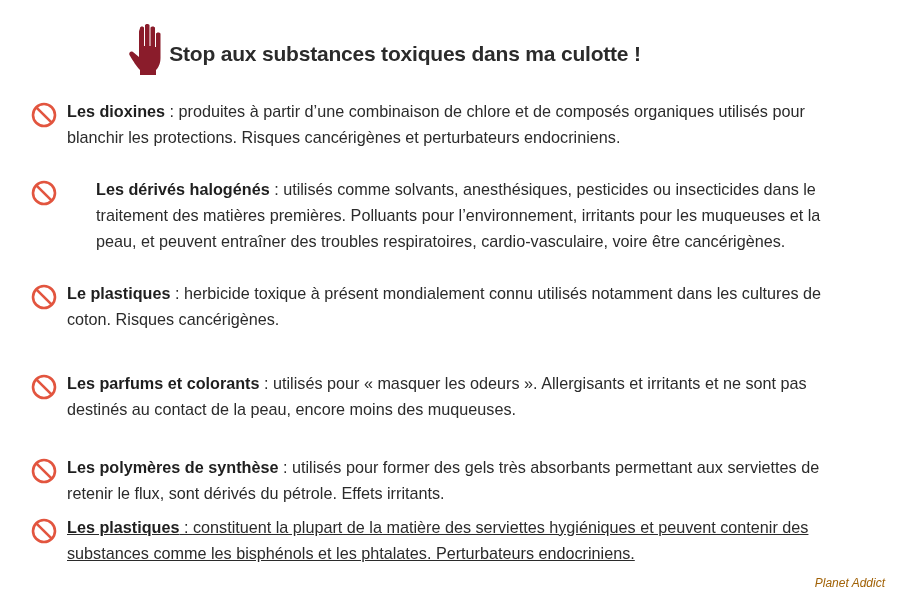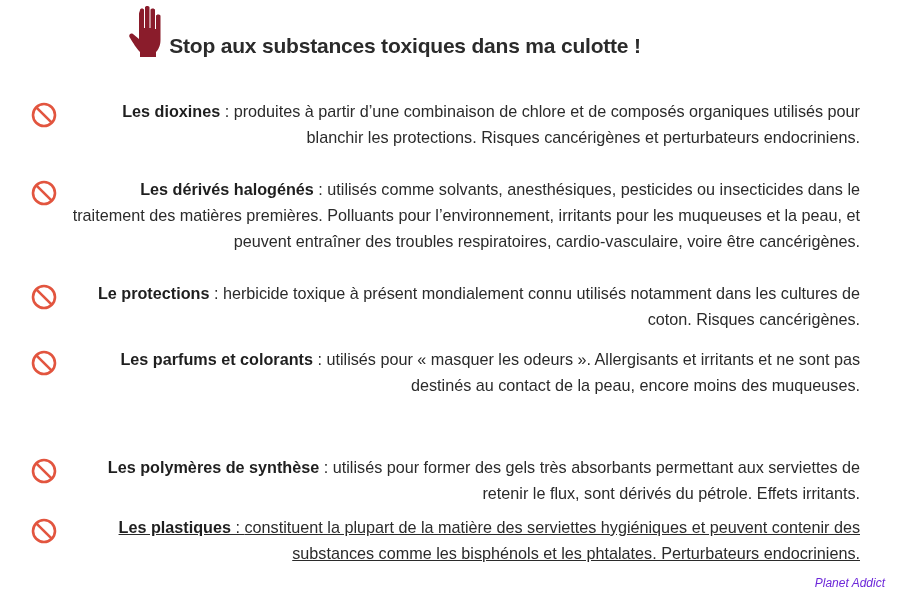--- a/index.html
+++ b/index.html
@@ -10,26 +10,26 @@
     body {
       width: 900px;
       height: 600px;
       position: relative;
       overflow: hidden;
       font-family: "Liberation Sans", "DejaVu Sans", sans-serif;
       color: #2b2b2b;
     }
     .header {
       position: absolute;
-      top: 4px;
+      top: 23px;
       left: 0;
       width: 768px;
       height: 54px;
       display: flex;
-      align-items: flex-end;
+      align-items: center;
       justify-content: center;
     }
     .hand-icon {
       width: 38px;
       height: 52px;
       margin-right: 4px;
       display: inline-block;
     }
     .title {
       font-size: 21px;
@@ -55,33 +55,32 @@
       height: 28px;
       margin-top: 3px;
       flex: 0 0 28px;
     }
     .item-text {
       margin-left: 9px;
       font-size: 16.2px;
       line-height: 26px;
       color: #2b2b2b;
       width: 795px;
-      text-align: right;
     }
     .item-term {
       font-weight: bold;
       color: #1f1f1f;
     }
     .footer-credit {
       position: absolute;
       right: 15px;
       bottom: 10px;
       font-size: 12px;
       font-style: italic;
-      color: #6d28d9;
+      color: #a16207;
     }
   </style>
 </head>
 <body>
 
 <div class="header">
   <svg class="hand-icon" viewBox="0 0 38 52">
     <path fill="#8a1c2b" d="M13 4 C13 2 17 2 17 4 L17 22 L18 22 L18 1.5 C18 -0.5 22.5 -0.5 22.5 1.5 L22.5 22 L23.5 22 L23.5 4 C23.5 2 28 2 28 4 L28 23 L29 23 L29 10 C29 8 33.5 8 33.5 10 L33.5 34 C33.5 40 31 44 29 46 L29 51 L13 51 L13 46 C10 43 6 37 2.5 31 C1.5 29 3.5 26.5 6 28 L12 33 L12 8 C12 6 13 5 13 4 Z"></path>
   </svg>
   <span class="title">Stop aux substances toxiques dans ma culotte !</span>
@@ -90,37 +89,37 @@
 <div class="list">
 
   <div class="item" style="top:0px;">
     <svg class="no-icon" viewBox="0 0 28 28">
       <circle cx="14" cy="14" r="11" fill="none" stroke="#e2553f" stroke-width="2.6"></circle>
       <line x1="6.3" y1="6.3" x2="21.7" y2="21.7" stroke="#e2553f" stroke-width="2.6"></line>
     </svg>
     <div class="item-text"><span class="item-term">Les dioxines</span><span> : </span><span>produites à partir d’une combinaison de chlore et de composés organiques utilisés pour blanchir les protections. Risques cancérigènes et perturbateurs endocriniens.</span></div>
   </div>
 
-  <div class="item" style="top:78px;">
+  <div class="item" style="top:78px;gap:29px;">
     <svg class="no-icon" viewBox="0 0 28 28">
       <circle cx="14" cy="14" r="11" fill="none" stroke="#e2553f" stroke-width="2.6"></circle>
       <line x1="6.3" y1="6.3" x2="21.7" y2="21.7" stroke="#e2553f" stroke-width="2.6"></line>
     </svg>
     <div class="item-text"><span class="item-term">Les dérivés halogénés</span><span> : </span><span>utilisés comme solvants, anesthésiques, pesticides ou insecticides dans le traitement des matières premières. Polluants pour l’environnement, irritants pour les muqueuses et la peau, et peuvent entraîner des troubles respiratoires, cardio-vasculaire, voire être cancérigènes.</span></div>
   </div>
 
   <div class="item" style="top:182px;">
     <svg class="no-icon" viewBox="0 0 28 28">
       <circle cx="14" cy="14" r="11" fill="none" stroke="#e2553f" stroke-width="2.6"></circle>
       <line x1="6.3" y1="6.3" x2="21.7" y2="21.7" stroke="#e2553f" stroke-width="2.6"></line>
     </svg>
-    <div class="item-text"><span class="item-term">Le protections</span><span> : </span><span>herbicide toxique à présent mondialement connu utilisés notamment dans les cultures de coton. Risques cancérigènes.</span></div>
+    <div class="item-text"><span class="item-term">Le plastiques</span><span> : </span><span>herbicide toxique à présent mondialement connu utilisés notamment dans les cultures de coton. Risques cancérigènes.</span></div>
   </div>
 
-  <div class="item" style="top:248px;gap:13px;">
+  <div class="item" style="top:272px;">
     <svg class="no-icon" viewBox="0 0 28 28">
       <circle cx="14" cy="14" r="11" fill="none" stroke="#e2553f" stroke-width="2.6"></circle>
       <line x1="6.3" y1="6.3" x2="21.7" y2="21.7" stroke="#e2553f" stroke-width="2.6"></line>
     </svg>
     <div class="item-text"><span class="item-term">Les parfums et colorants</span><span> : </span><span>utilisés pour « masquer les odeurs ». Allergisants et irritants et ne sont pas destinés au contact de la peau, encore moins des muqueuses.</span></div>
   </div>
 
   <div class="item" style="top:356px;">
     <svg class="no-icon" viewBox="0 0 28 28">
       <circle cx="14" cy="14" r="11" fill="none" stroke="#e2553f" stroke-width="2.6"></circle>

